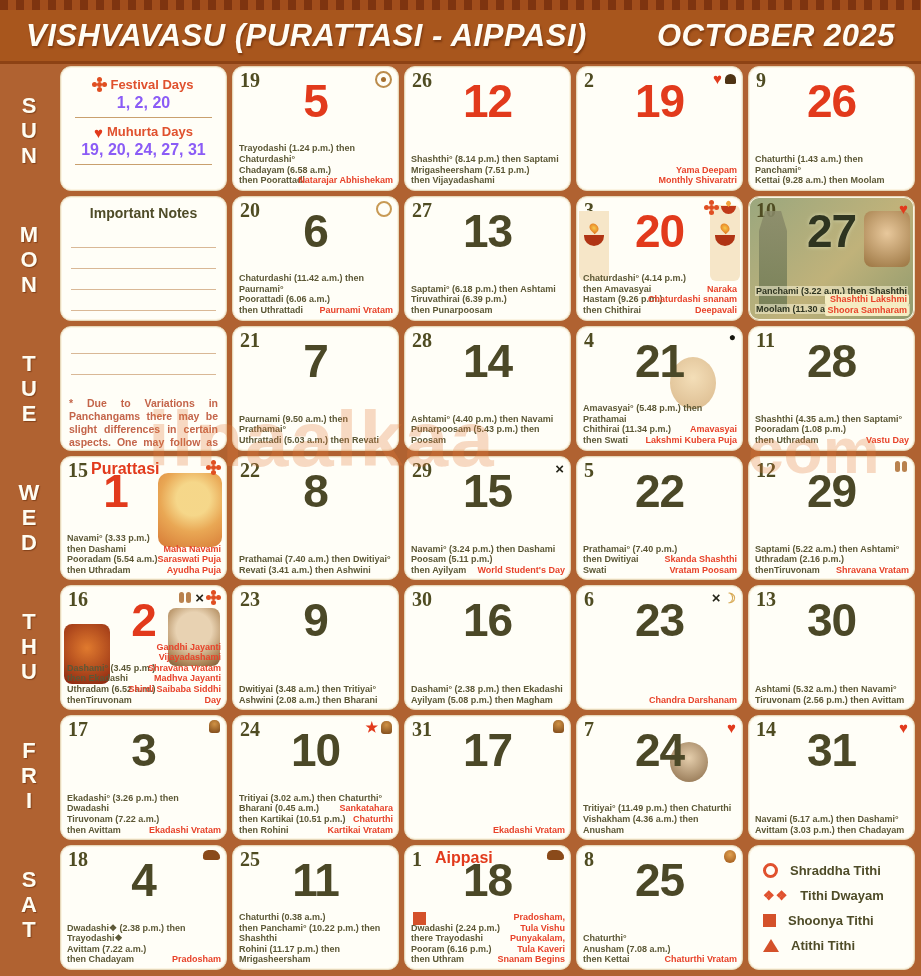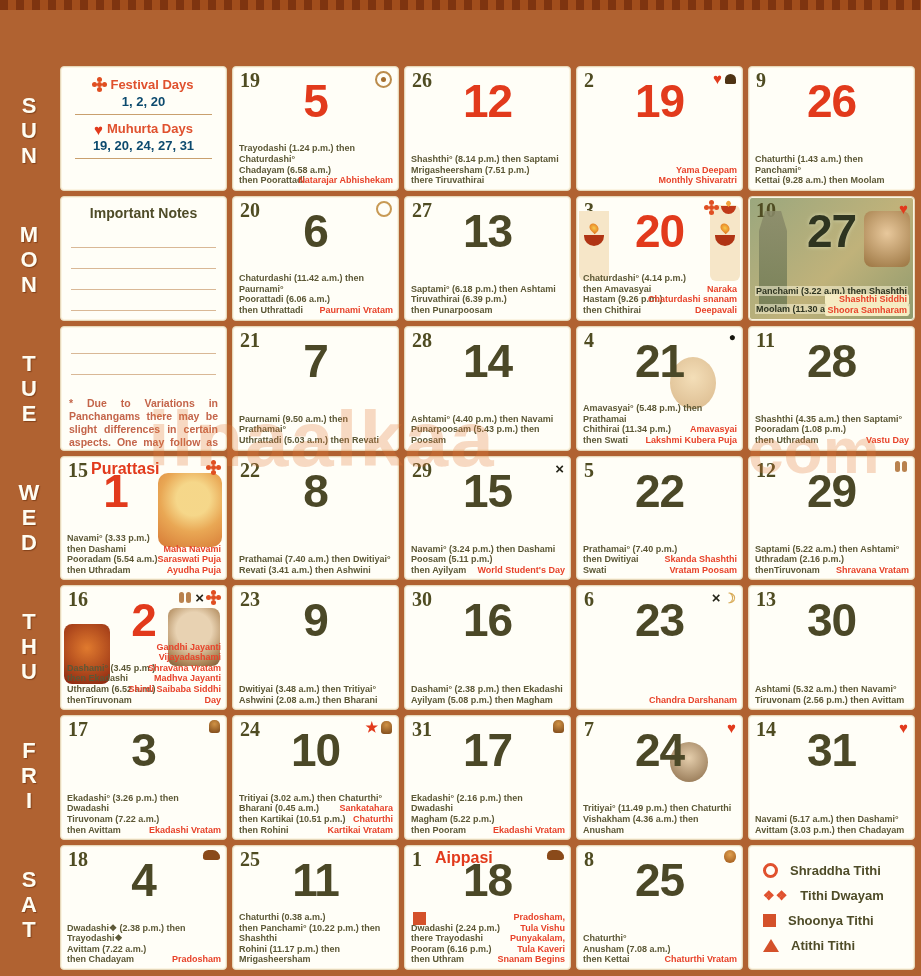--- a/index.html
+++ b/index.html
@@ -4,21 +4,21 @@
 <style>
   html,body{margin:0;padding:0;background:#8d4516;}
   .page{position:relative;width:921px;height:976px;background:#b2halt;background:#b06231;overflow:hidden;font-family:"Liberation Sans",sans-serif;}
   .top-strip{position:absolute;top:0;left:0;right:0;height:10px;background:repeating-linear-gradient(90deg,#7e3410 0 8px,#a14d1c 8px 16px);}
   .header{position:absolute;top:10px;left:0;right:0;height:54px;background:#a8561d;display:flex;align-items:center;justify-content:space-between;padding:0 26px;box-sizing:border-box;border-bottom:3px solid #8d4214;}
   .header .title,.header .month{color:#fffdf5;font-weight:bold;font-style:italic;font-size:31px;letter-spacing:.5px;text-shadow:1px 2px 2px rgba(90,35,5,.55);white-space:nowrap;}
   .body-wrap{position:absolute;top:64px;left:0;right:0;bottom:0;display:flex;}
   .sidebar{width:58px;display:flex;flex-direction:column;padding:2px 0 6px;box-sizing:border-box;}
   .day-label{flex:1;display:flex;flex-direction:column;align-items:center;justify-content:center;gap:3px;color:#fffdf2;font-weight:bold;font-size:22px;line-height:1;text-shadow:1px 1px 1px rgba(90,35,5,.5);}
   .grid{position:relative;flex:1;display:grid;grid-template-columns:repeat(5,1fr);grid-template-rows:repeat(7,1fr);gap:5px;padding:2px 6px 6px 2px;box-sizing:border-box;}
-  .cell{position:relative;background:#fffef7;border-radius:4px;border:1px solid #e6d8ba;box-shadow:inset 0 0 0 1px #fbf4e2;overflow:hidden;}
+  .cell{position:relative;background:#fffef7;border-radius:11px;border:1px solid #e6d8ba;box-shadow:inset 0 0 0 1px #fbf4e2;overflow:hidden;}
   .tamil{position:absolute;top:2px;left:7px;font-family:"Liberation Serif",serif;font-weight:bold;font-size:20px;color:#4f4c22;}
   .mlabel{position:absolute;top:3px;left:30px;font-weight:bold;font-size:16px;color:#e23a1c;}
   .icons{position:absolute;top:4px;right:6px;display:flex;gap:3px;align-items:center;z-index:3;}
   .num{position:absolute;top:14px;left:0;right:0;text-align:center;font-weight:bold;font-size:46px;line-height:.9;letter-spacing:-1px;color:#4b4827;z-index:2;}
   .num.red{color:#e23a1c;}
   .cell.saraswati .num{left:-34%;}
   .lines{position:absolute;left:6px;right:4px;bottom:4px;z-index:3;}
   .lines div{font-size:9px;font-weight:bold;color:#5c5836;line-height:1.18;}
   .fest{position:absolute;right:5px;bottom:4px;max-width:58%;text-align:right;z-index:4;}
   .fest div{font-size:9px;font-weight:bold;color:#e8432a;line-height:1.18;}
@@ -59,21 +59,21 @@
   .cell.photo .lines div{color:#2e3420;background:rgba(248,242,214,.55);display:inline-block;padding:0 1px;}
   .cell.photo .fest div{background:#f5ecc2;padding:0 2px;border-radius:2px;}
   .d-gopuram{left:4px;top:14px;width:40px;height:100px;background:linear-gradient(#8a8a6a,#6e7a52);clip-path:polygon(15% 100%,15% 20%,30% 0,70% 0,85% 20%,85% 100%);opacity:.85;}
   .d-murugan{right:4px;top:14px;width:46px;height:56px;border-radius:8px;background:radial-gradient(circle at 50% 40%,#e8c89c,#9a7440);}
   .mark-shoonya{position:absolute;left:8px;top:54%;width:13px;height:13px;background:#d4512a;z-index:3;}
   
   .icell{padding:6px 8px;box-sizing:border-box;}
   .r1c1{grid-row:1;grid-column:1;} .r2c1{grid-row:2;grid-column:1;} .r3c1{grid-row:3;grid-column:1;} .r7c5{grid-row:7;grid-column:5;}
   .inf-row{text-align:center;padding:2px 0 3px;}
   .inf-title{font-weight:bold;font-size:13px;color:#e0512e;}
-  .inf-vals{font-weight:bold;font-size:13px;color:#0c4a6e;margin-top:1px;}
+  .inf-vals{font-weight:bold;font-size:16px;color:#8b5cf6;margin-top:1px;}
   .inf-ico{display:inline-block;vertical-align:-2px;margin-right:4px;}
   .inf-div{border-top:1px solid #c9a06e;margin:2px 6px;}
   .notes-title{font-weight:bold;font-size:14px;color:#4f4c28;text-align:center;margin:2px 0 6px;}
   .ruled{height:92px;background:repeating-linear-gradient(#fffef7 0 20px,#d9b896 20px 21px);margin:0 2px;}
   .ruled.short{height:60px;}
   .disclaimer{margin-top:4px;font-size:10.5px;font-weight:bold;color:#c4654a;line-height:1.25;text-align:justify;}
   
   .legend{display:flex;flex-direction:column;justify-content:center;gap:10px;padding:8px 10px 8px 14px;box-sizing:border-box;}
   .legend-row{display:flex;align-items:center;gap:12px;}
   .legend-label{font-weight:bold;font-size:13px;color:#4f4c28;}
@@ -84,20 +84,24 @@
   .watermark{position:absolute;z-index:6;pointer-events:none;font-weight:bold;color:rgba(226,122,58,.28);}
   .wm1{left:90px;top:330px;font-size:78px;letter-spacing:2px;}
   .wm2{left:690px;top:350px;font-size:64px;}
 </style>
 </head>
 <body>
 
 <div class="page">
   <div class="top-strip"></div>
 
+  <div class="header">
+    <div class="title">VISHVAVASU (PURATTASI - AIPPASI)</div>
+    <div class="month">OCTOBER 2025</div>
+  </div>
 
   <div class="body-wrap">
     <div class="sidebar">
         <div class="day-label">
           <span>S</span>
           <span>U</span>
           <span>N</span>
         </div>
         <div class="day-label">
           <span>M</span>
@@ -332,21 +336,21 @@
             <div>then Panchami° (10.22 p.m.) then Shashthi</div>
             <div>Rohini (11.17 p.m.) then Mrigasheersham</div>
           </div>
         </div>
         <div class="cell" style="grid-area: 1 / 3;">
           <span class="tamil">26</span>
           <div class="num red">12</div>
           <div class="lines">
             <div>Shashthi° (8.14 p.m.) then Saptami</div>
             <div>Mrigasheersham (7.51 p.m.)</div>
-            <div>there Tiruvathirai</div>
+            <div>then Vijayadashami</div>
           </div>
         </div>
         <div class="cell" style="grid-area: 2 / 3;">
           <span class="tamil">27</span>
           <div class="num">13</div>
           <div class="lines">
             <div>Saptami° (6.18 p.m.) then Ashtami</div>
             <div>Tiruvathirai (6.39 p.m.)</div>
             <div>then Punarpoosam</div>
           </div>
@@ -381,25 +385,20 @@
             <div>Dashami° (2.38 p.m.) then Ekadashi</div>
             <div>Ayilyam (5.08 p.m.) then Magham</div>
           </div>
         </div>
         <div class="cell" style="grid-area: 6 / 3;">
           <span class="tamil">31</span>
           <span class="icons">
             <span class="i-deity"></span>
           </span>
           <div class="num">17</div>
-          <div class="lines">
-            <div>Ekadashi° (2.16 p.m.) then Dwadashi</div>
-            <div>Magham (5.22 p.m.)</div>
-            <div>then Pooram</div>
-          </div>
           <div class="fest">
             <div>Ekadashi Vratam</div>
           </div>
         </div>
         <div class="cell" style="grid-area: 7 / 3;">
           <span class="tamil">1</span>
           <span class="mlabel">Aippasi</span>
           <span class="icons">
             <span class="i-nandi"></span>
           </span>
@@ -530,21 +529,21 @@
         <div class="cell photo" style="grid-area: 2 / 5;">
           <div class="decor d-gopuram"></div>
           <div class="decor d-murugan"></div>
           <span class="tamil">10</span>
           <span class="icons">
             <span class="ig i-heart">♥</span>
           </span>
           <div class="num">27</div>
           <div class="lines"><div>Panchami (3.22 a.m.) then Shashthi</div><div>Moolam (11.30 a.m.)</div><div>then Pooradam</div></div>
           <div class="fest">
-            <div>Shashthi Siddhi</div>
+            <div>Shashthi Lakshmi</div>
             <div>Shoora Samharam</div>
           </div>
         </div>
         <div class="cell" style="grid-area: 3 / 5;">
           <span class="tamil">11</span>
           <div class="num">28</div>
           <div class="lines">
             <div>Shashthi (4.35 a.m.) then Saptami°</div>
             <div>Pooradam (1.08 p.m.)</div>
             <div>then Uthradam</div>

